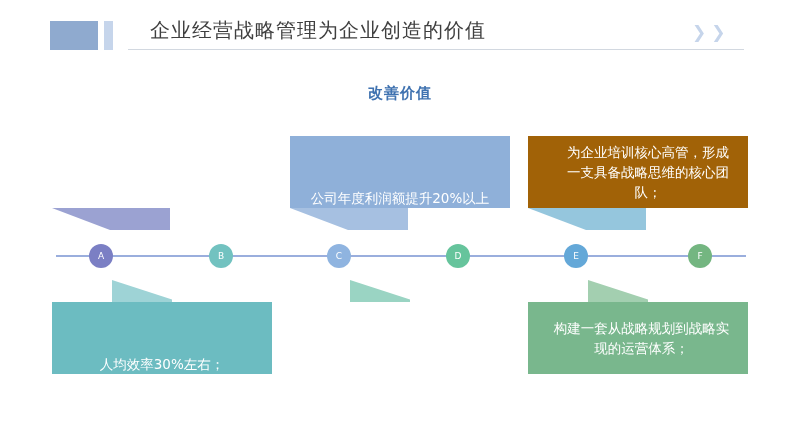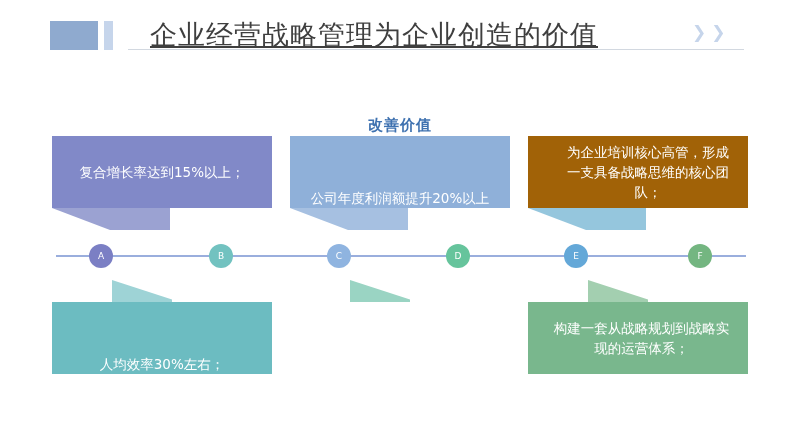--- a/index.html
+++ b/index.html
@@ -16,24 +16,23 @@
   .hdr-sq-big{
     position:absolute;left:50px;top:21px;width:48px;height:29px;
     background:#8faacf;
   }
   .hdr-sq-small{
     position:absolute;left:104px;top:21px;width:9px;height:29px;
     background:#c6d5eb;
   }
   .hdr-title{
     position:absolute;left:150px;top:17px;
-    font-size:27px;color:#3f3f3f;letter-spacing:1px;
+    font-size:20px;color:#3f3f3f;letter-spacing:1px;
     white-space:nowrap;
     font-family:"DejaVu Sans","Liberation Sans",sans-serif;
-    text-decoration:underline;
   }
   .hdr-rule{
     position:absolute;left:128px;top:49px;width:616px;height:1px;
     background:#d2d8e0;
   }
   .hdr-chevrons{
     position:absolute;left:692px;top:24px;
     color:#a8bdd8;font-size:17px;letter-spacing:5px;line-height:1;
     font-weight:bold;
   }
@@ -89,25 +88,22 @@
 <body>
 
 <div id="slide">
 
   <div class="hdr-sq-big" style="background: rgb(143, 170, 207);"></div>
   <div class="hdr-sq-small" style="background: rgb(198, 213, 235);"></div>
   <div class="hdr-title">企业经营战略管理为企业创造的价值</div>
   <div class="hdr-rule"></div>
   <div class="hdr-chevrons" style="color: rgb(198, 213, 235);">❯❯</div>
 
-  <div class="subtitle" style="color: rgb(63, 114, 176); margin-top: 32px;">改善价值</div>
+  <div class="subtitle" style="color: rgb(63, 114, 176);">改善价值</div>
 
-  <div class="box box-top b1" style="background: rgb(129, 137, 200);">
-    <span>复合增长率达到15%以上；</span>
-  </div>
   <div class="tail tail-top" style="left: 52px; width: 140px; height: 22px;">
       <svg width="140" height="22" viewBox="0 0 140 22" style="display: block;">
         <polygon points="0,0 118,0 118,22 58,22" fill="#9ba2d2"></polygon>
       </svg>
     </div>
 
   <div class="box box-top b2" style="background: rgb(143, 176, 217);">
     <span>公司年度利润额提升20%以上</span>
   </div>
   <div class="tail tail-top" style="left: 290px; width: 140px; height: 22px;">

